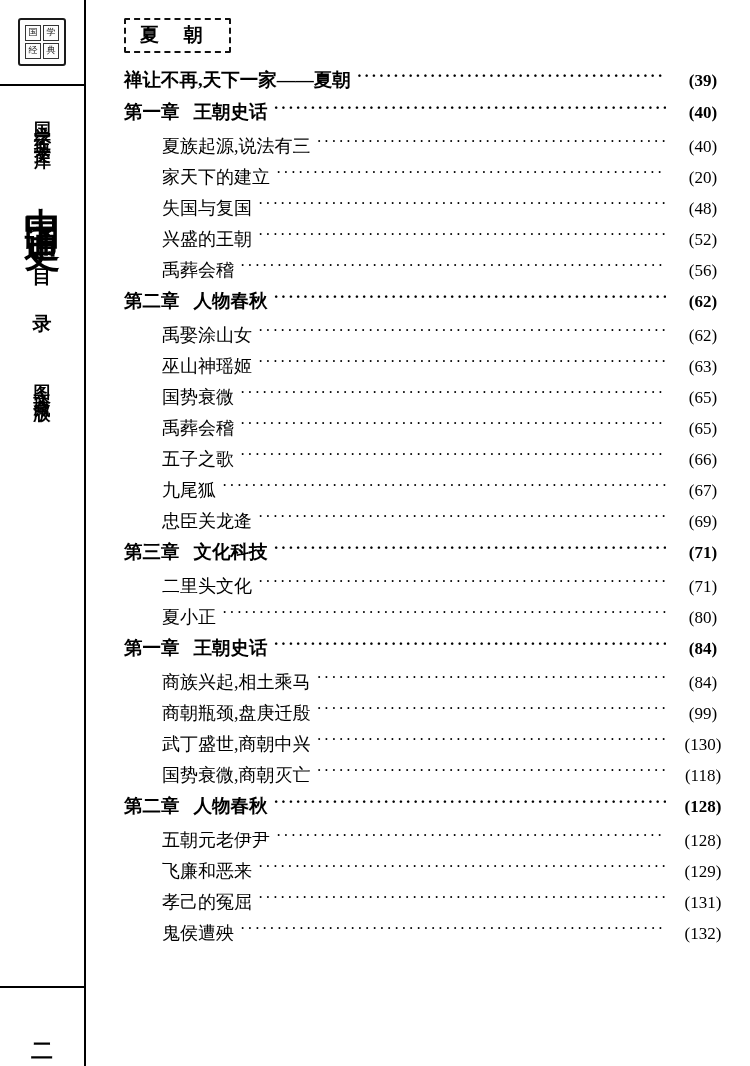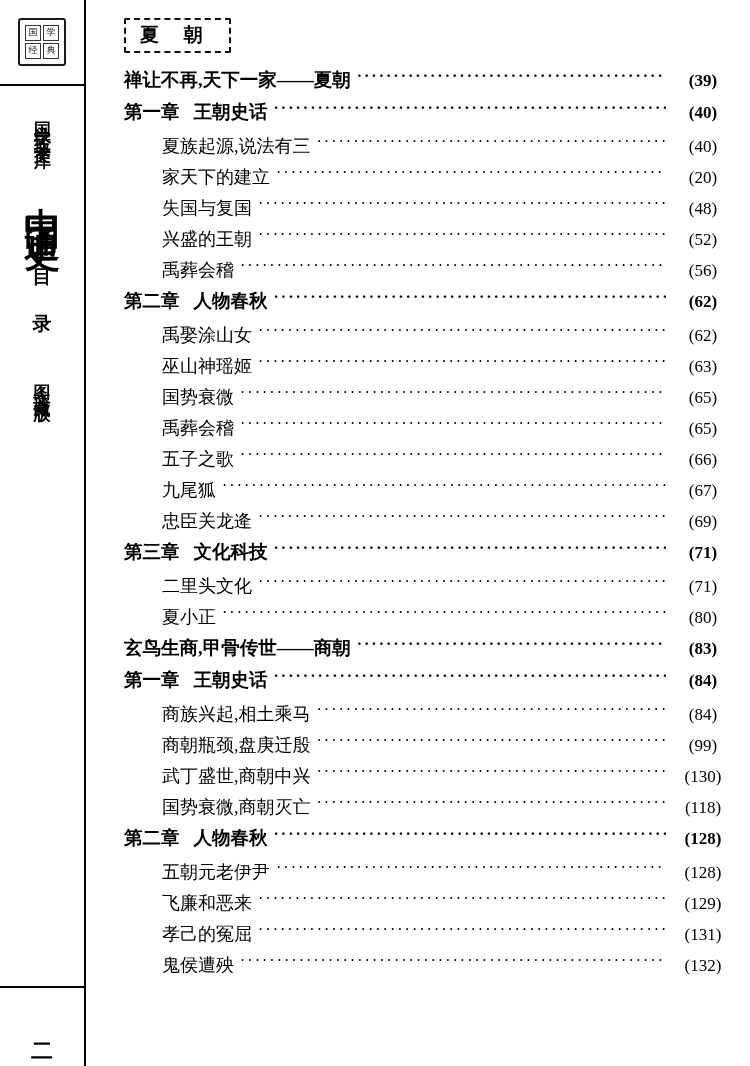--- a/index.html
+++ b/index.html
@@ -274,24 +274,20 @@
         <span class="leader"></span>
         <span class="pg">(71)</span>
       </div><div class="entry lvl-section">
         <span class="label">二里头文化</span>
         <span class="leader"></span>
         <span class="pg">(71)</span>
       </div><div class="entry lvl-section">
         <span class="label">夏小正</span>
         <span class="leader"></span>
         <span class="pg">(80)</span>
-      </div><div class="entry lvl-intro">
-        <span class="label">玄鸟生商,甲骨传世——商朝</span>
-        <span class="leader"></span>
-        <span class="pg">(83)</span>
       </div><div class="entry lvl-chapter">
         <span class="label"><span class="chnum">第一章</span><span>王朝史话</span></span>
         <span class="leader"></span>
         <span class="pg">(84)</span>
       </div><div class="entry lvl-section">
         <span class="label">商族兴起,相土乘马</span>
         <span class="leader"></span>
         <span class="pg">(84)</span>
       </div><div class="entry lvl-section">
         <span class="label">商朝瓶颈,盘庚迁殷</span>

